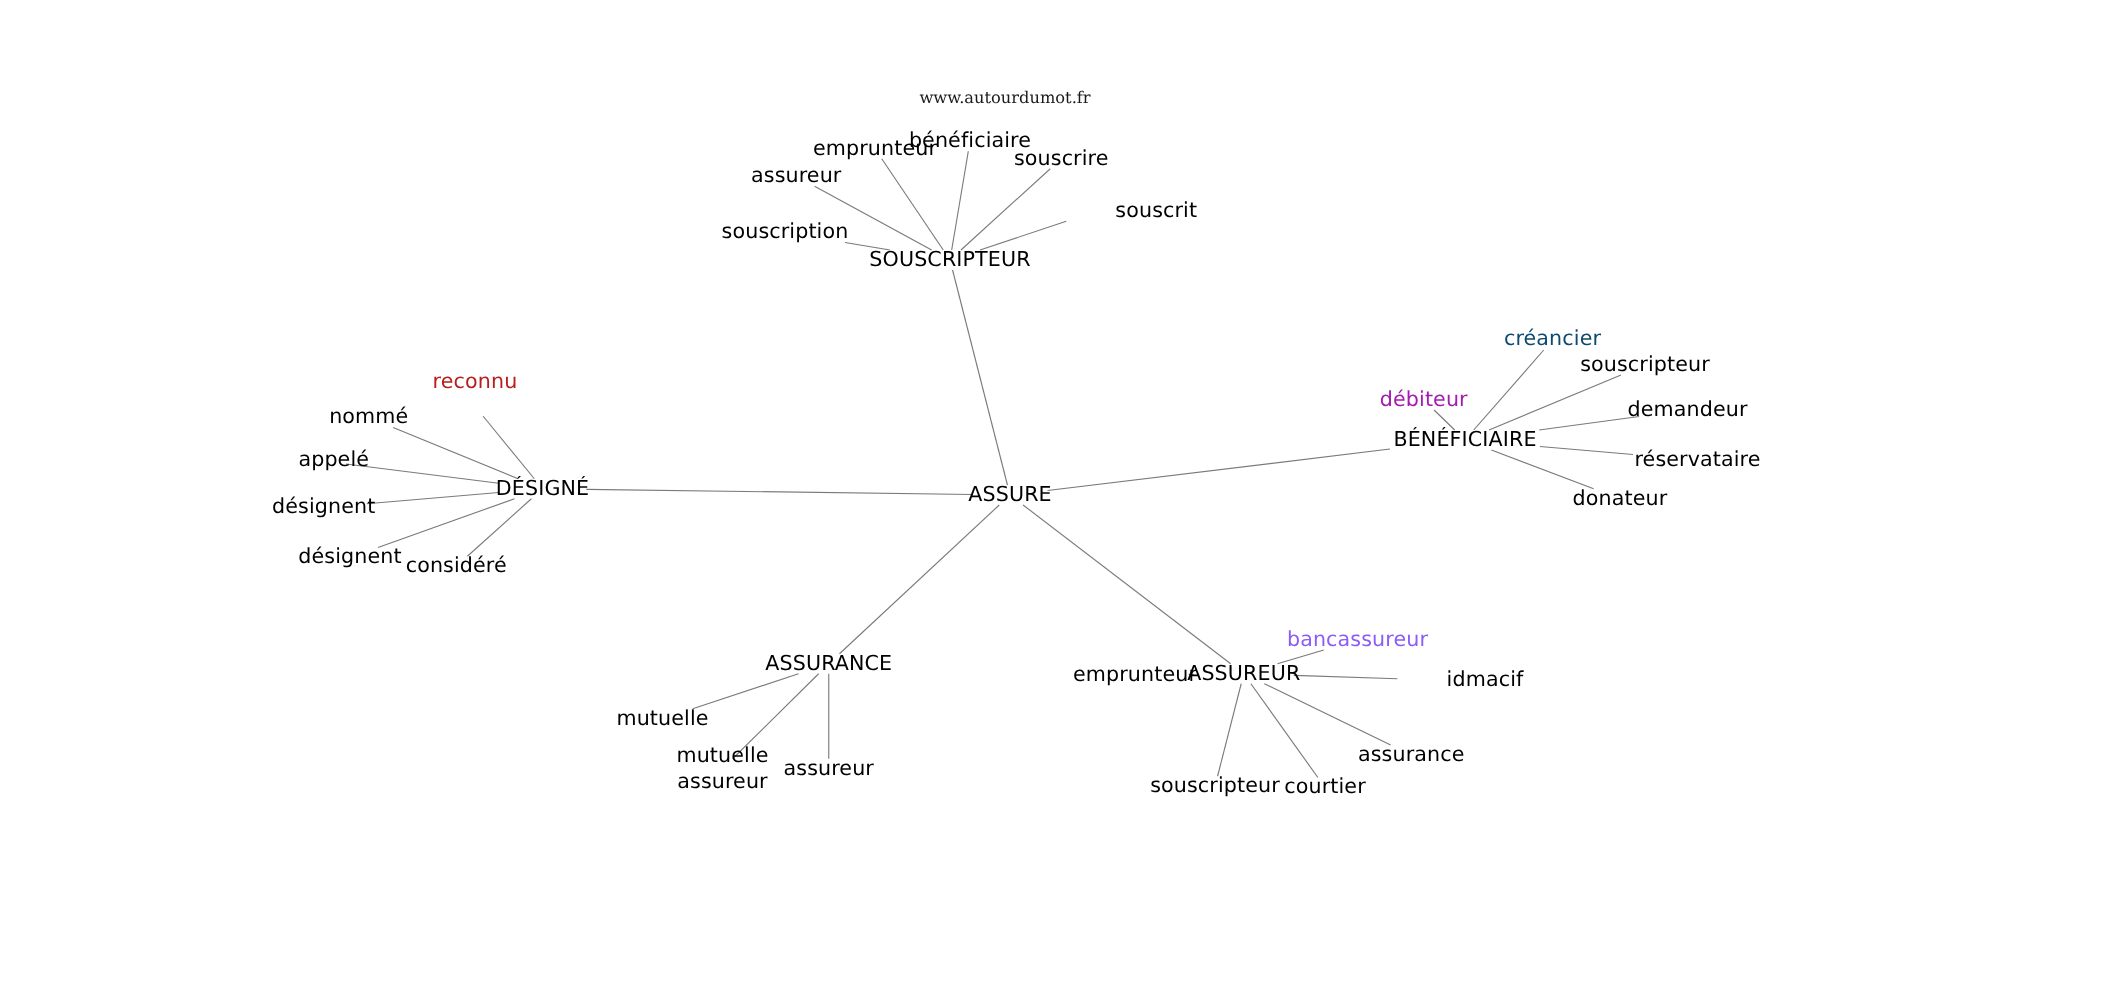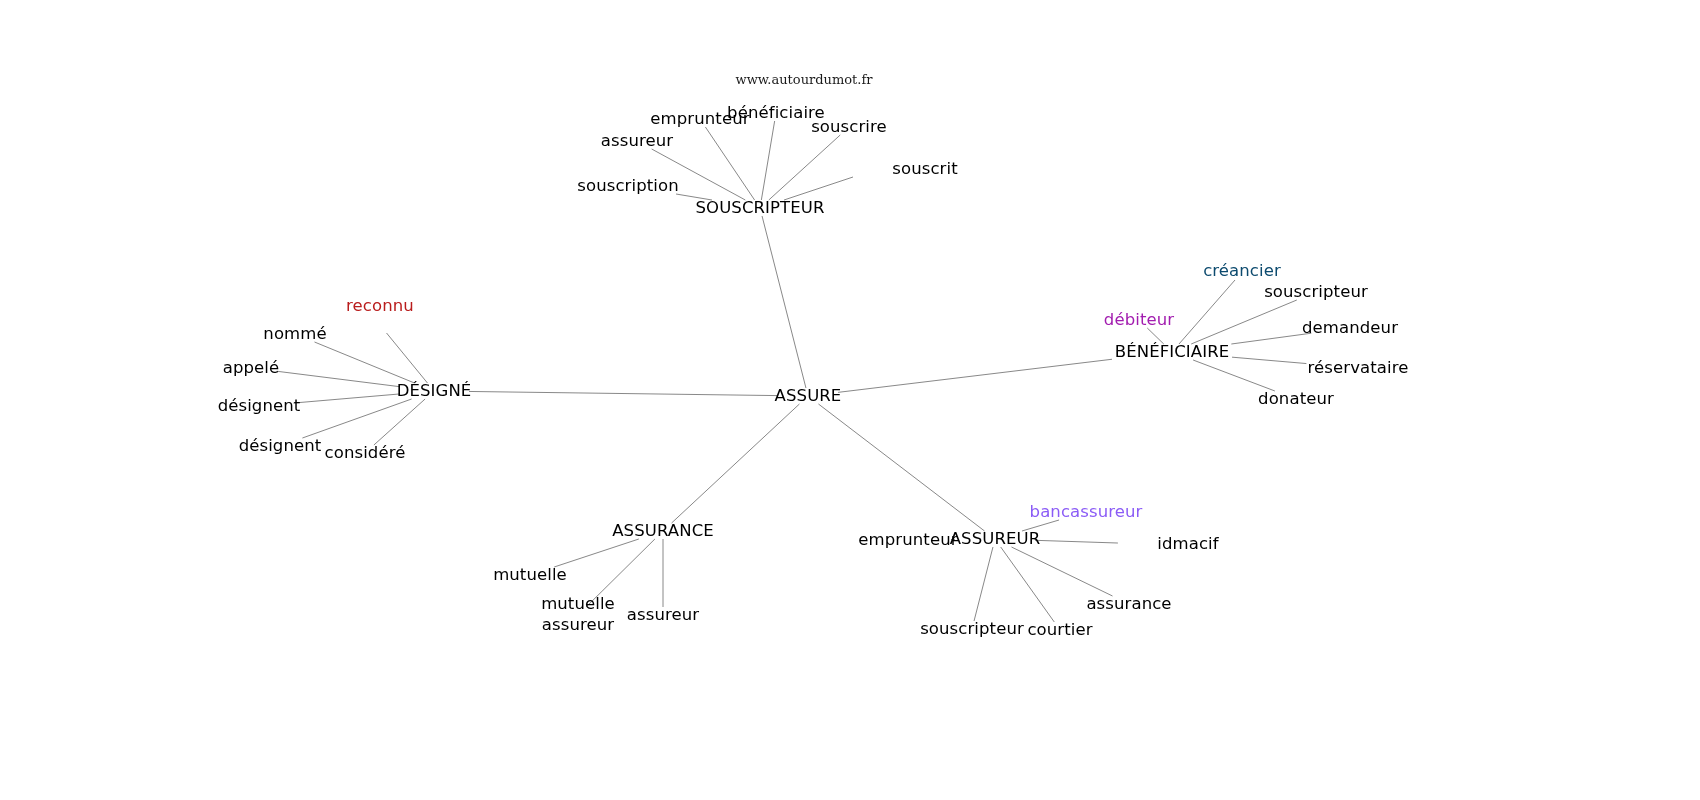--- a/index.html
+++ b/index.html
@@ -96,21 +96,21 @@
       <div class="node-label node-hub" style="left: 663px; top: 531px; color: rgb(0, 0, 0);">ASSURANCE</div>
       <div class="node-label node-hub" style="left: 995px; top: 539px; color: rgb(0, 0, 0);">ASSUREUR</div>
       <div class="node-label node-leaf" style="left: 700px; top: 119px; color: rgb(0, 0, 0);">emprunteur</div>
       <div class="node-label node-leaf" style="left: 776px; top: 113px; color: rgb(0, 0, 0);">bénéficiaire</div>
       <div class="node-label node-leaf" style="left: 849px; top: 127px; color: rgb(0, 0, 0);">souscrire</div>
       <div class="node-label node-leaf" style="left: 925px; top: 169px; color: rgb(0, 0, 0);">souscrit</div>
       <div class="node-label node-leaf" style="left: 637px; top: 141px; color: rgb(0, 0, 0);">assureur</div>
       <div class="node-label node-leaf" style="left: 628px; top: 186px; color: rgb(0, 0, 0);">souscription</div>
       <div class="node-label node-leaf" style="left: 380px; top: 306px; color: #b91c1c;">reconnu</div>
       <div class="node-label node-leaf" style="left: 295px; top: 334px; color: rgb(0, 0, 0);">nommé</div>
-      <div class="node-label node-leaf" style="left: 251px; top: 368px; color: rgb(0, 0, 0);">appelé</div>
+      <div class="node-label node-leaf" style="left: 267px; top: 368px; color: rgb(0, 0, 0);">appelé</div>
       <div class="node-label node-leaf" style="left: 259px; top: 406px; color: rgb(0, 0, 0);">désignent</div>
       <div class="node-label node-leaf" style="left: 280px; top: 446px; color: rgb(0, 0, 0);">désignent</div>
       <div class="node-label node-leaf" style="left: 365px; top: 453px; color: rgb(0, 0, 0);">considéré</div>
       <div class="node-label node-leaf" style="left: 1242px; top: 271px; color: #0c4a6e;">créancier</div>
       <div class="node-label node-leaf" style="left: 1316px; top: 292px; color: rgb(0, 0, 0);">souscripteur</div>
       <div class="node-label node-leaf" style="left: 1350px; top: 328px; color: rgb(0, 0, 0);">demandeur</div>
       <div class="node-label node-leaf" style="left: 1358px; top: 368px; color: rgb(0, 0, 0);">réservataire</div>
       <div class="node-label node-leaf" style="left: 1296px; top: 399px; color: rgb(0, 0, 0);">donateur</div>
       <div class="node-label node-leaf" style="left: 1139px; top: 320px; color: #a21caf;">débiteur</div>
       <div class="node-label node-leaf" style="left: 530px; top: 575px; color: rgb(0, 0, 0);">mutuelle</div>

